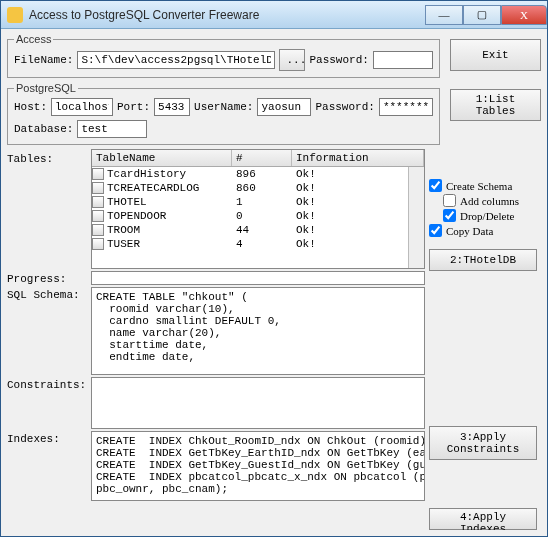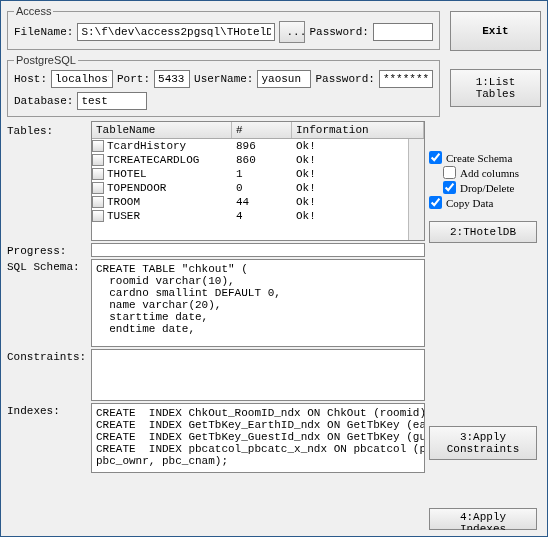--- a/index.html
+++ b/index.html
@@ -71,20 +71,29 @@
   .chk-group label { display:flex; align-items:flex-end; gap:4px; }
   .chk-group label.indent { padding-left:14px; }
   input[type=checkbox] { width:13px; height:13px; }
   .spacer-md { height:40px; }
   .right-col .btn { width:108px; text-align:center; }
 </style>
 </head>
 <body>
 
 <div class="window">
+  <div class="titlebar">
+    <span class="icon"></span>
+    <span class="title">Access to PostgreSQL Converter Freeware</span>
+    <div class="winbtns">
+      <div class="winbtn">—</div>
+      <div class="winbtn">▢</div>
+      <div class="winbtn close">X</div>
+    </div>
+  </div>
 
   <div class="content">
 
     <div style="display:flex; gap:10px;">
       <div style="flex:1; display:flex; flex-direction:column;">
         <fieldset>
           <legend>Access</legend>
           <div class="row">
             <label style="font-family:'Courier New',monospace;">FileName:</label>
             <input type="text" style="flex: 1 1 0%;" value="S:\f\dev\access2pgsql\THotelDB">
@@ -107,23 +116,23 @@
             <input type="text" style="width: 54px;" value="*******">
           </div>
           <div class="row" style="margin-top:4px; font-family:'Courier New',monospace;">
             <label>Database:</label>
             <input type="text" style="width: 70px;" value="test">
           </div>
         </fieldset>
       </div>
 
       <div style="width:112px; display:flex; flex-direction:column; gap:6px; padding-top:6px;">
-        <button class="btn" style="height:40px;font-weight:bold;">Exit</button>
+        <button class="btn" style="height:32px;">Exit</button>
         <div style="height:6px;"></div>
-        <button class="btn" style="height:38px;">1:List Tables</button>
+        <button class="btn" style="height:32px;">1:List Tables</button>
       </div>
     </div>
 
     <div class="main-area">
       <div class="left-col">
         <div class="lblcell" style="height:120px;">Tables:</div>
         <div class="lblcell" style="height:16px;">Progress:</div>
         <div class="lblcell" style="height:90px;">SQL Schema:</div>
         <div class="lblcell" style="height:54px;">Constraints:</div>
         <div class="lblcell">Indexes:</div>

